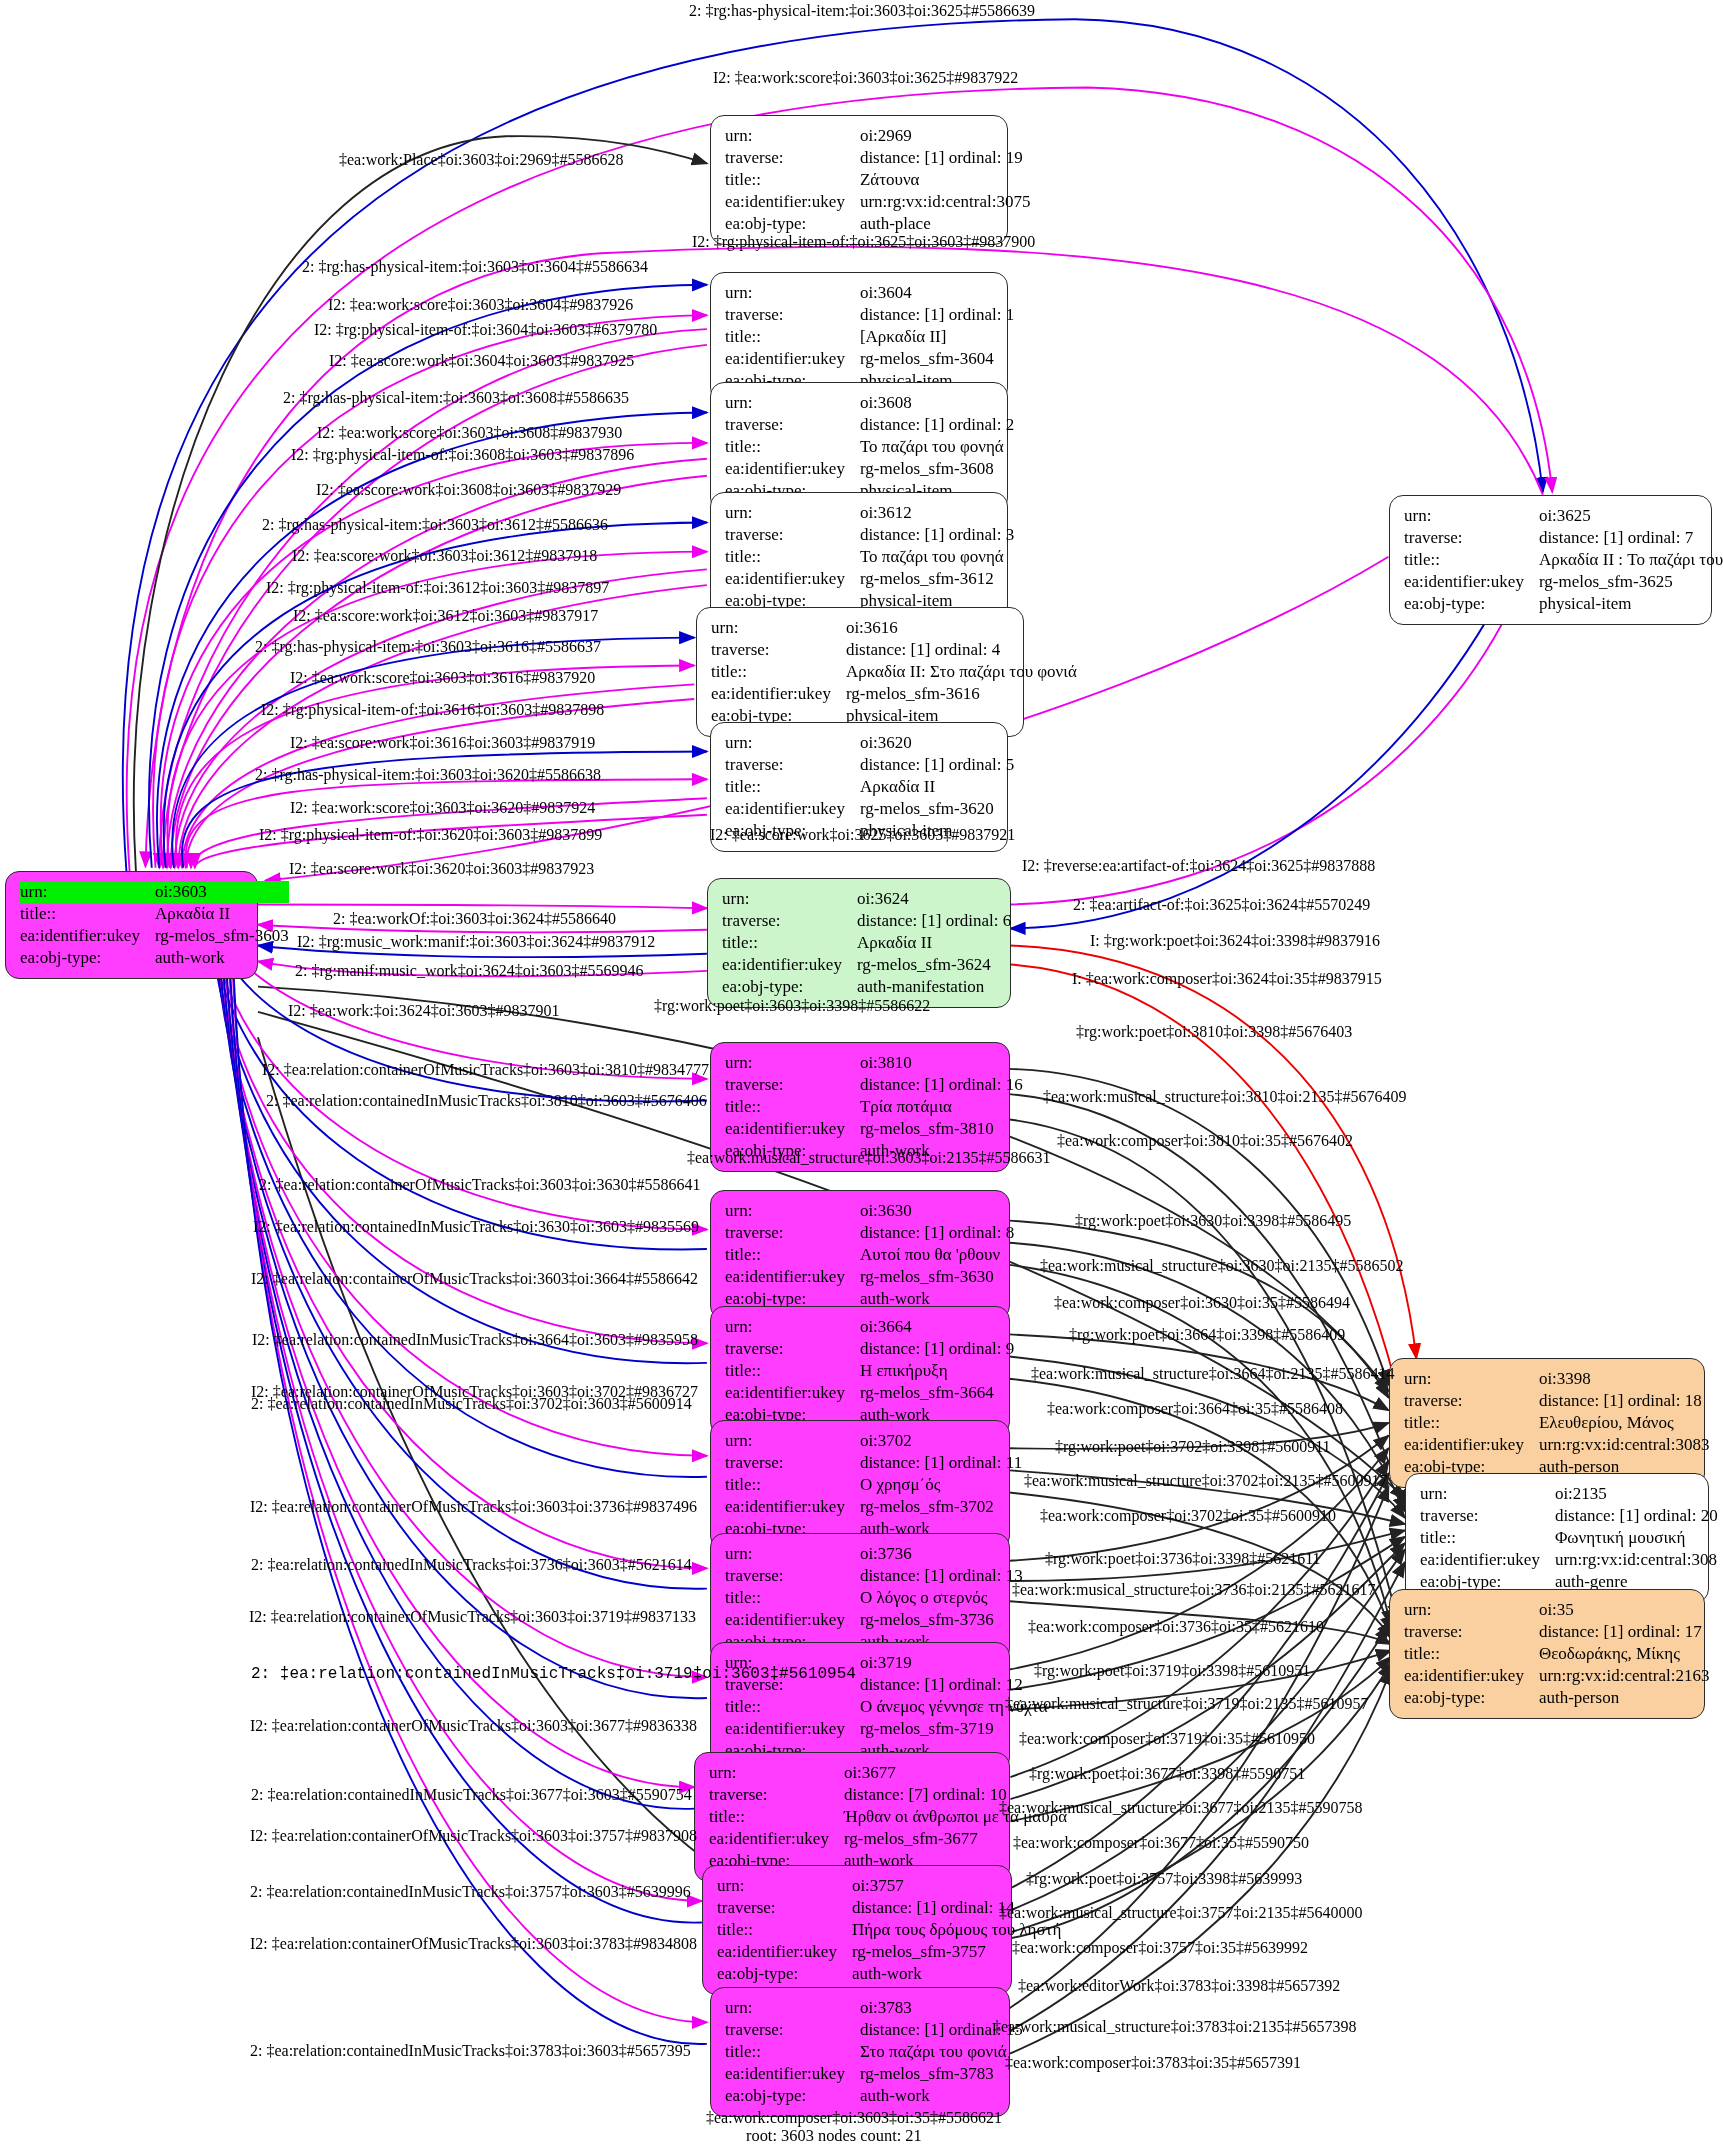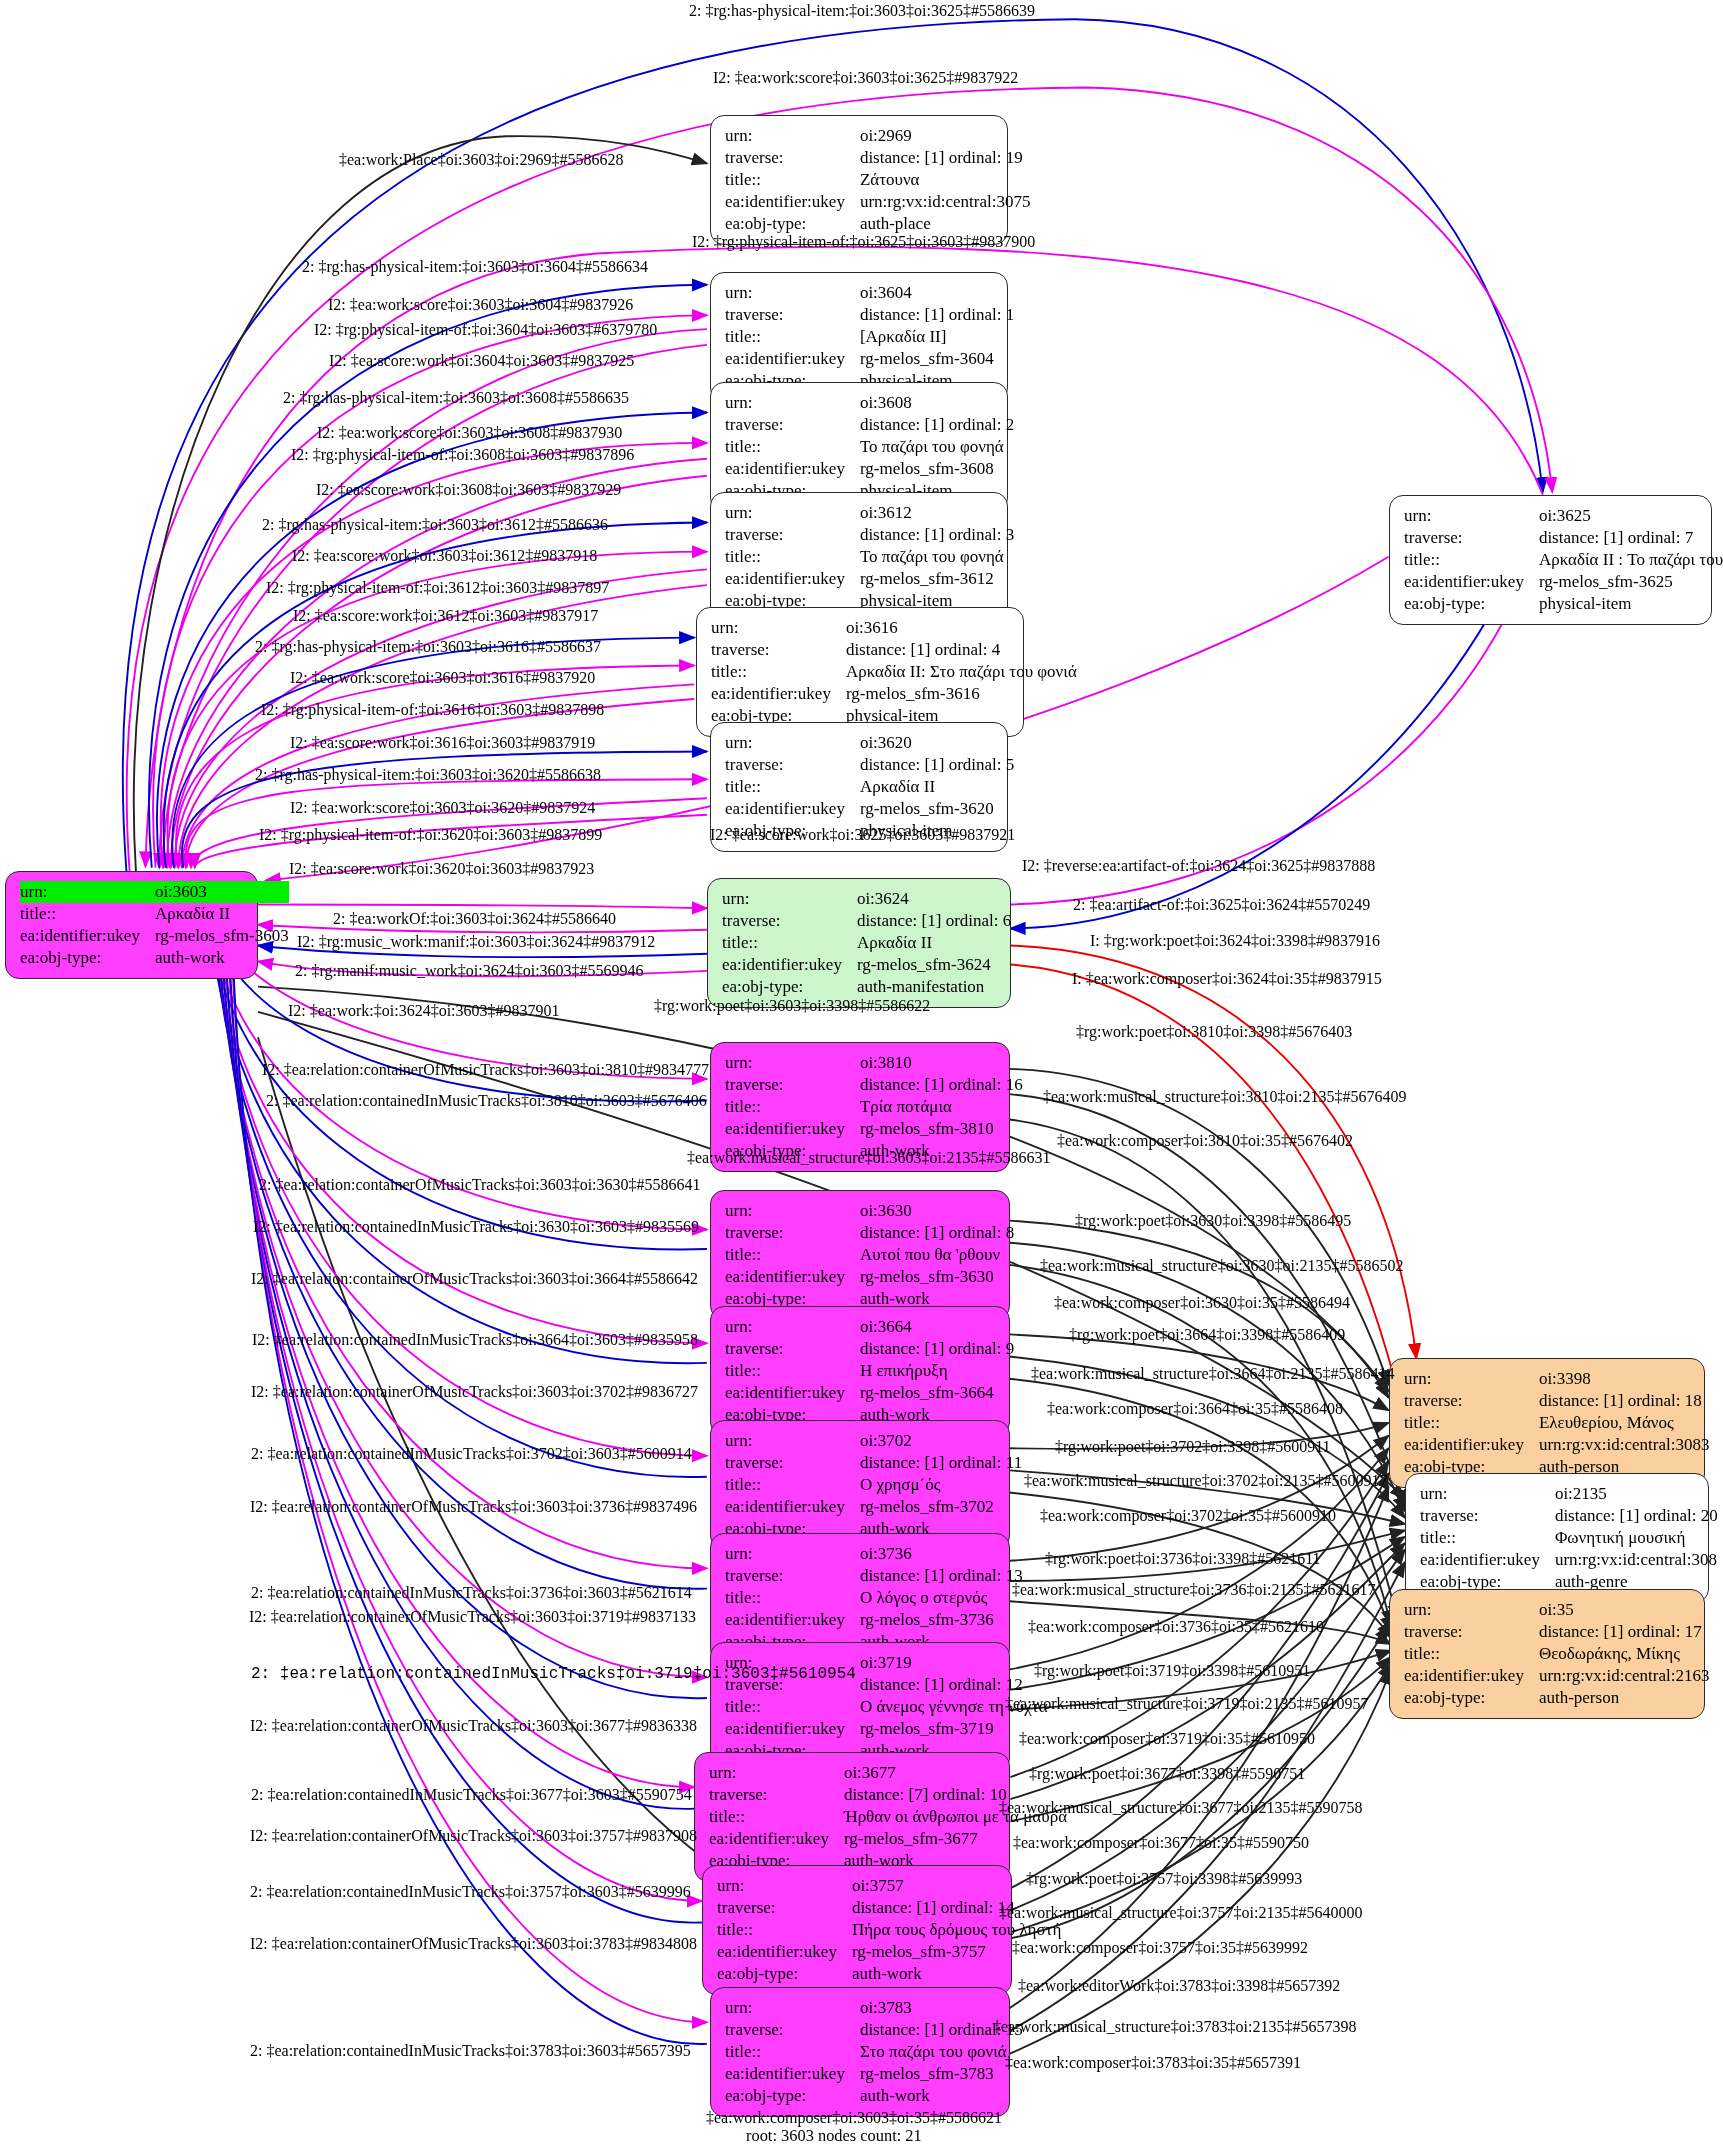--- a/index.html
+++ b/index.html
@@ -737,26 +737,26 @@
       <div class="elabel" style="left: 253px; top: 1219px;">I2: ‡ea:relation:containedInMusicTracks‡oi:3630‡oi:3603‡#9835569</div>
       <div class="elabel" style="left: 1075px; top: 1213px;">‡rg:work:poet‡oi:3630‡oi:3398‡#5586495</div>
       <div class="elabel" style="left: 251px; top: 1271px;">I2: ‡ea:relation:containerOfMusicTracks‡oi:3603‡oi:3664‡#5586642</div>
       <div class="elabel" style="left: 1040px; top: 1258px;">‡ea:work:musical_structure‡oi:3630‡oi:2135‡#5586502</div>
       <div class="elabel" style="left: 1054px; top: 1295px;">‡ea:work:composer‡oi:3630‡oi:35‡#5586494</div>
       <div class="elabel" style="left: 252px; top: 1332px;">I2: ‡ea:relation:containedInMusicTracks‡oi:3664‡oi:3603‡#9835958</div>
       <div class="elabel" style="left: 1069px; top: 1327px;">‡rg:work:poet‡oi:3664‡oi:3398‡#5586409</div>
       <div class="elabel" style="left: 1031px; top: 1366px;">‡ea:work:musical_structure‡oi:3664‡oi:2135‡#5586414</div>
       <div class="elabel" style="left: 251px; top: 1384px;">I2: ‡ea:relation:containerOfMusicTracks‡oi:3603‡oi:3702‡#9836727</div>
       <div class="elabel" style="left: 1047px; top: 1401px;">‡ea:work:composer‡oi:3664‡oi:35‡#5586408</div>
-      <div class="elabel" style="left: 251px; top: 1446px; text-align: right;">2: ‡ea:relation:containedInMusicTracks‡oi:3702‡oi:3603‡#5600914</div>
+      <div class="elabel" style="left: 251px; top: 1396px; text-align: right;">2: ‡ea:relation:containedInMusicTracks‡oi:3702‡oi:3603‡#5600914</div>
       <div class="elabel" style="left: 1055px; top: 1439px;">‡rg:work:poet‡oi:3702‡oi:3398‡#5600911</div>
       <div class="elabel" style="left: 1024px; top: 1473px;">‡ea:work:musical_structure‡oi:3702‡oi:2135‡#5600917</div>
       <div class="elabel" style="left: 250px; top: 1499px;">I2: ‡ea:relation:containerOfMusicTracks‡oi:3603‡oi:3736‡#9837496</div>
       <div class="elabel" style="left: 1040px; top: 1508px;">‡ea:work:composer‡oi:3702‡oi:35‡#5600910</div>
-      <div class="elabel" style="left: 251px; top: 1557px; margin-top: 28px;">2: ‡ea:relation:containedInMusicTracks‡oi:3736‡oi:3603‡#5621614</div>
+      <div class="elabel" style="left: 251px; top: 1557px;">2: ‡ea:relation:containedInMusicTracks‡oi:3736‡oi:3603‡#5621614</div>
       <div class="elabel" style="left: 1045px; top: 1551px;">‡rg:work:poet‡oi:3736‡oi:3398‡#5621611</div>
       <div class="elabel" style="left: 1012px; top: 1582px;">‡ea:work:musical_structure‡oi:3736‡oi:2135‡#5621617</div>
       <div class="elabel" style="left: 249px; top: 1609px;">I2: ‡ea:relation:containerOfMusicTracks‡oi:3603‡oi:3719‡#9837133</div>
       <div class="elabel" style="left: 1028px; top: 1619px;">‡ea:work:composer‡oi:3736‡oi:35‡#5621610</div>
       <div class="elabel" style="left: 1034px; top: 1663px;">‡rg:work:poet‡oi:3719‡oi:3398‡#5610951</div>
       <div class="elabel" style="left: 251px; top: 1666px; font-family: Liberation Mono, monospace;">2: ‡ea:relation:containedInMusicTracks‡oi:3719‡oi:3603‡#5610954</div>
       <div class="elabel" style="left: 1005px; top: 1696px;">‡ea:work:musical_structure‡oi:3719‡oi:2135‡#5610957</div>
       <div class="elabel" style="left: 250px; top: 1718px;">I2: ‡ea:relation:containerOfMusicTracks‡oi:3603‡oi:3677‡#9836338</div>
       <div class="elabel" style="left: 1019px; top: 1731px;">‡ea:work:composer‡oi:3719‡oi:35‡#5610950</div>
       <div class="elabel" style="left: 1029px; top: 1766px;">‡rg:work:poet‡oi:3677‡oi:3398‡#5590751</div>

